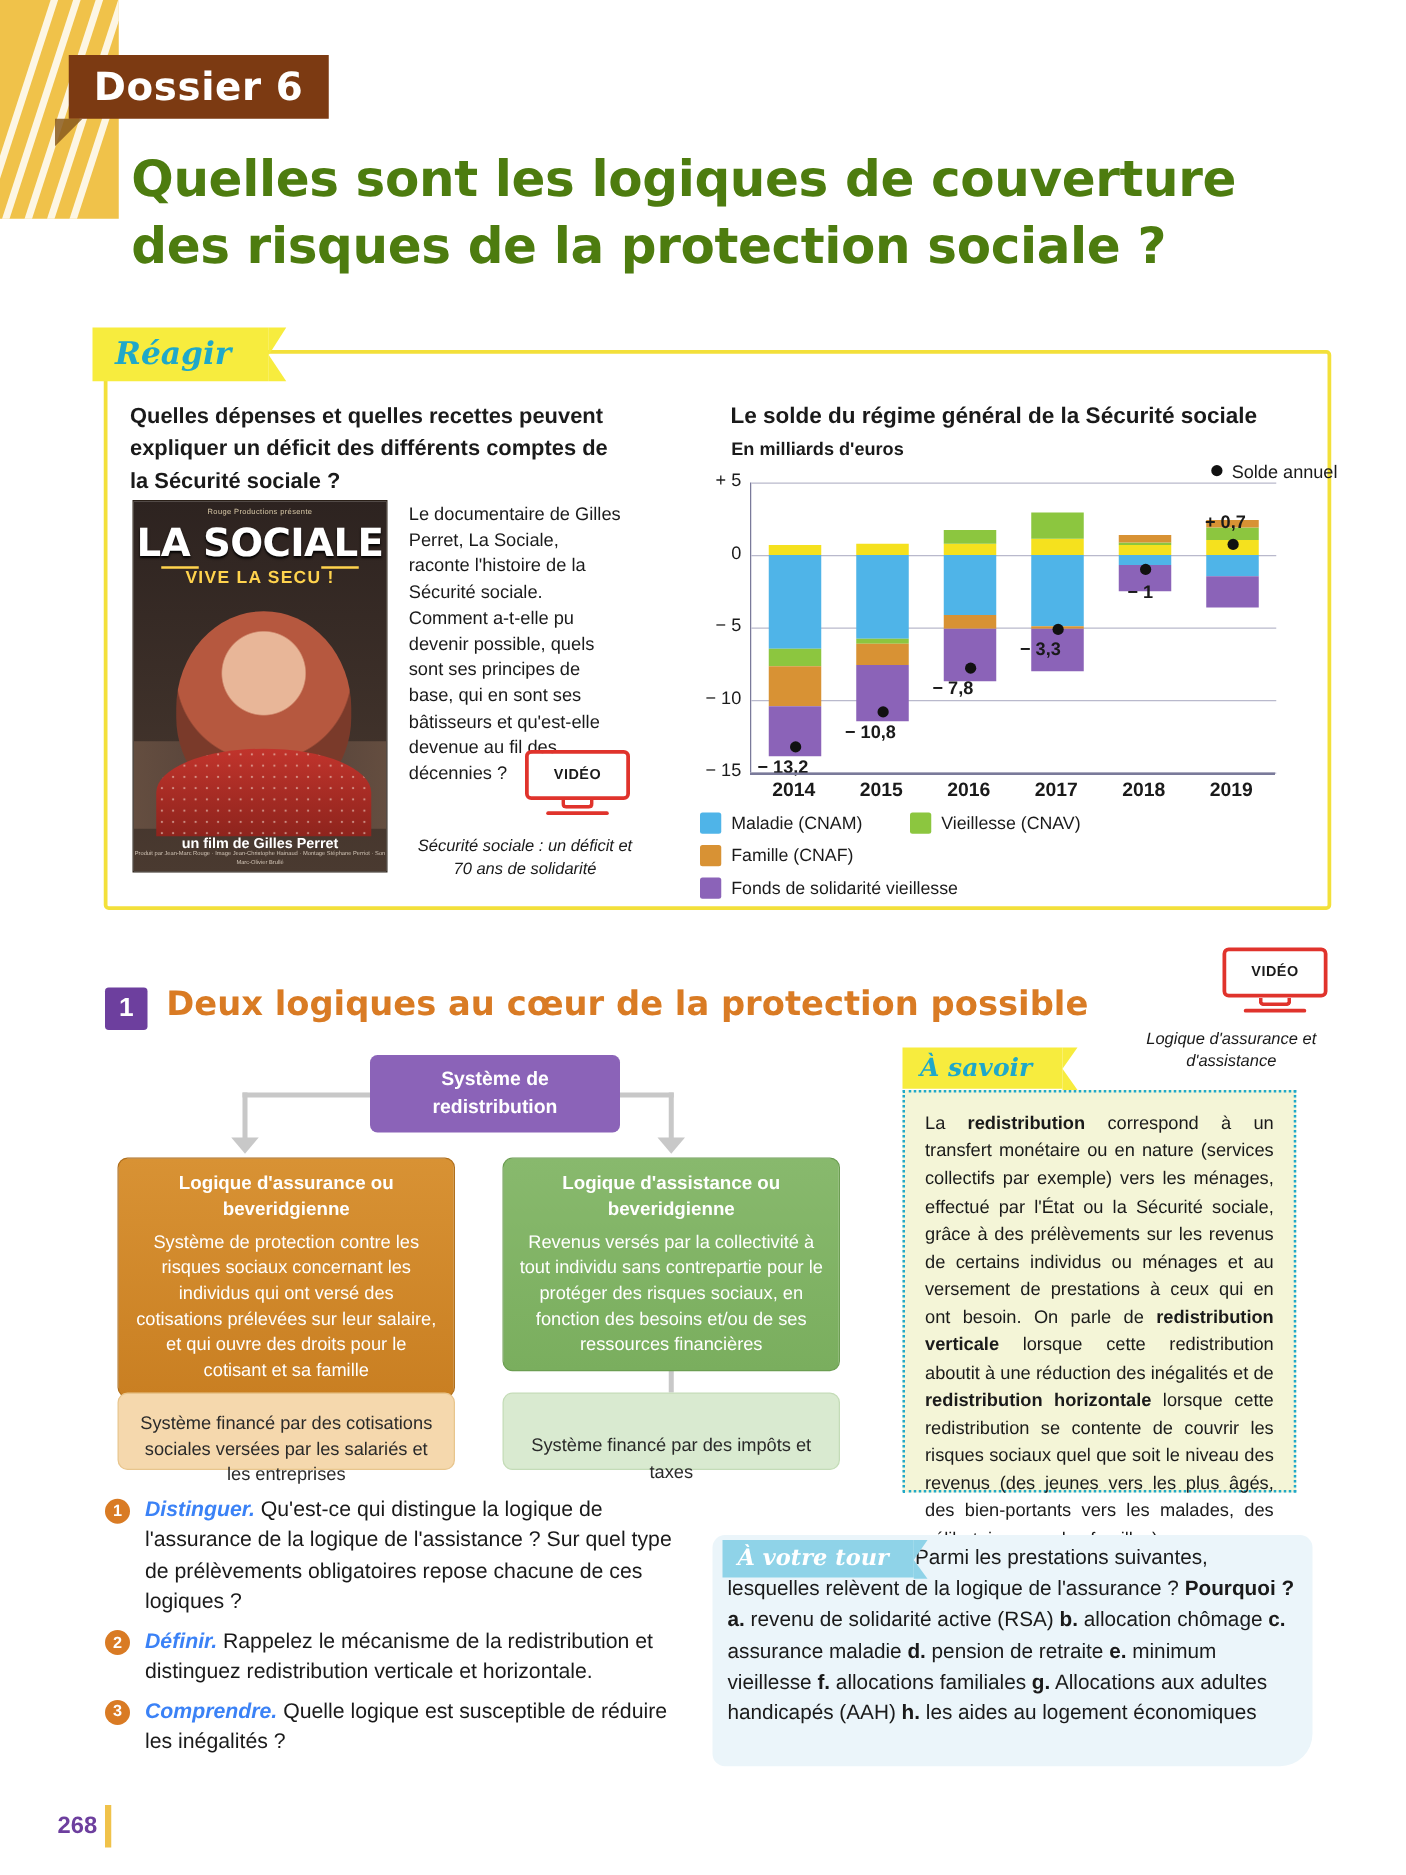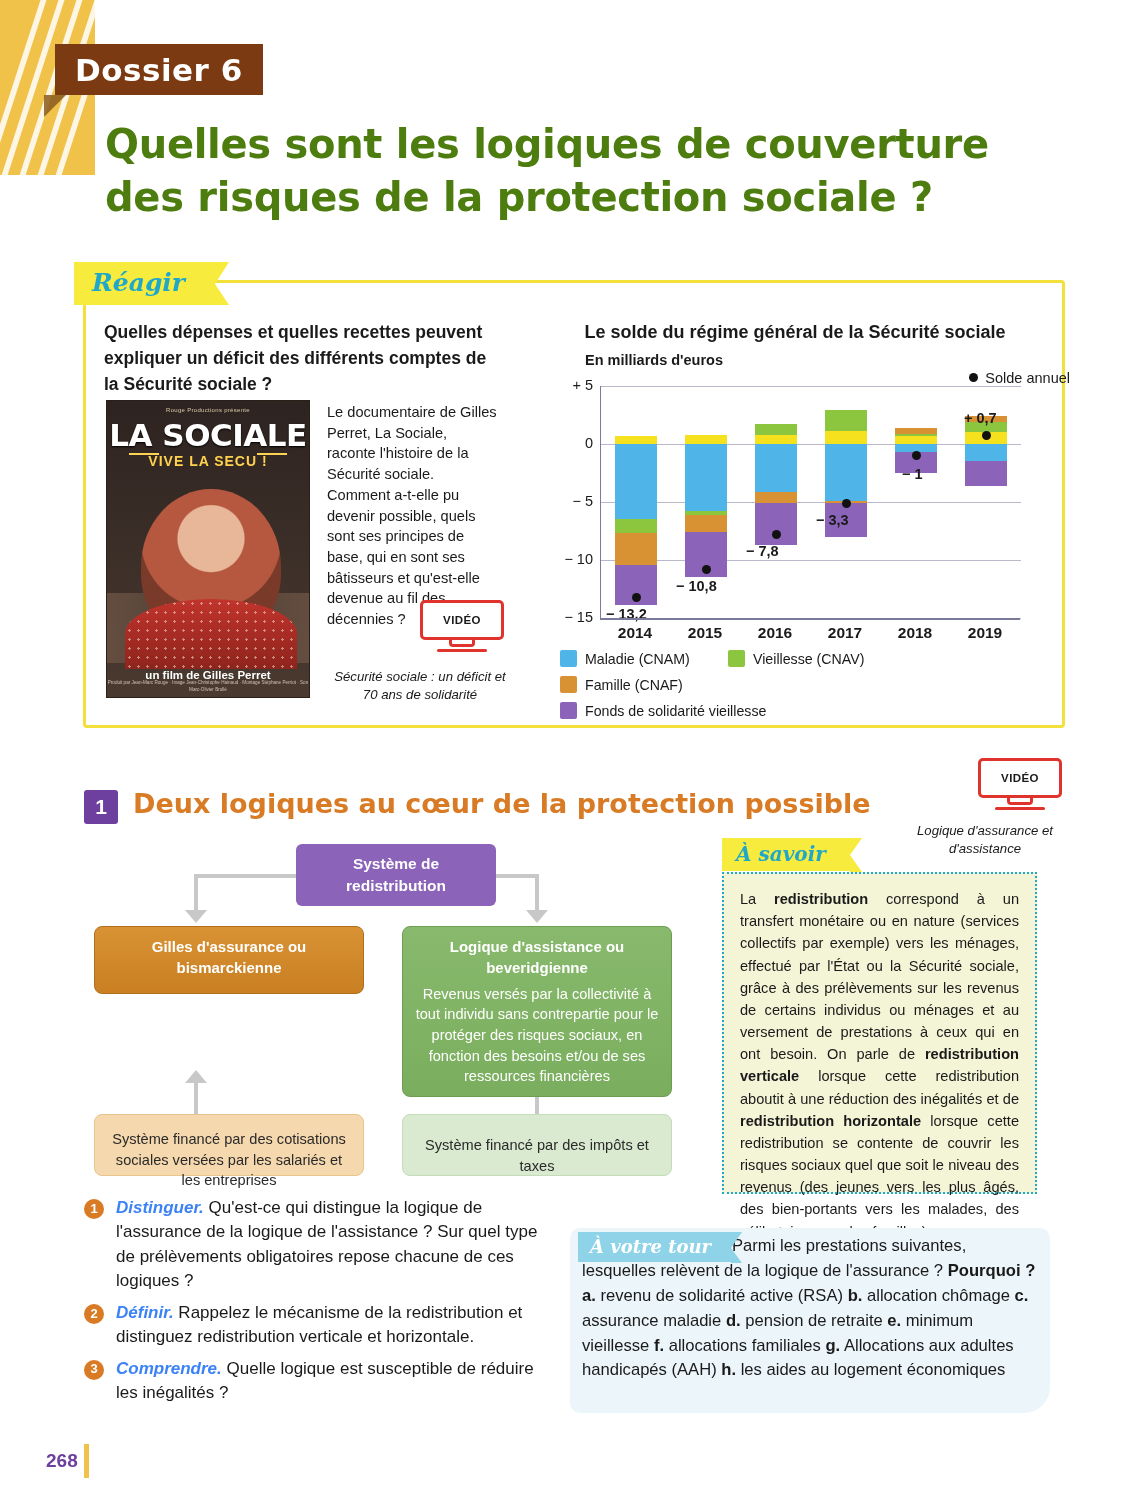--- a/index.html
+++ b/index.html
@@ -415,30 +415,31 @@
     <div class="arrow-down" style="left:436px; top:70px;"></div>
 
     <div class="conn" style="left:104px; top:242px; width:4px; height:32px;"></div>
     <div class="conn" style="left:445px; top:242px; width:4px; height:32px;"></div>
     <div class="arrow-up" style="left:95px; top:230px;"></div>
     <div class="arrow-up" style="left:436px; top:230px;"></div>
 
     <div class="box b-purple" style="left:206px; top:4px; width:200px;">Système de redistribution</div>
 
     <div class="box b-orange" style="left:4px; top:86px; width:270px;">
-      <b>Gilles d'assurance ou bismarckienne</b>
+      <b>Logique d'assurance ou beveridgienne</b>
+      <span>Système de protection contre les risques sociaux concernant les individus qui ont versé des cotisations prélevées sur leur salaire, et qui ouvre des droits pour le cotisant et sa famille</span>
     </div>
 
     <div class="box b-green" style="left:312px; top:86px; width:270px;">
       <b>Logique d'assistance ou beveridgienne</b>
       <span>Revenus versés par la collectivité à tout individu sans contrepartie pour le protéger des risques sociaux, en fonction des besoins et/ou de ses ressources financières</span>
     </div>
 
     <div class="box b-lorange" style="left:4px; top:274px; width:270px; padding-top:14px; height:62px;">Système financé par des cotisations sociales versées par les salariés et les entreprises</div>
-    <div class="box b-lgreen" style="left:312px; top:274px; width:270px; padding-top:20px; height:62px;">Système financé par des impôts et taxes</div>
+    <div class="box b-lgreen" style="left:312px; top:274px; width:270px; padding-top:32px; height:62px;">Système financé par des impôts et taxes</div>
   </div>
 
   <div class="savoir-label">À savoir</div>
   <div class="savoir">
     <span id="savoir-text">La <b>redistribution</b> correspond à un transfert monétaire ou en nature (services collectifs par exemple) vers les ménages, effectué par l'État ou la Sécurité sociale, grâce à des prélèvements sur les revenus de certains individus ou ménages et au versement de prestations à ceux qui en ont besoin. On parle de <b>redistribution verticale</b> lorsque cette redistribution aboutit à une réduction des inégalités et de <b>redistribution horizontale</b> lorsque cette redistribution se contente de couvrir les risques sociaux quel que soit le niveau des revenus (des jeunes vers les plus âgés, des bien-portants vers les malades, des célibataires vers les familles).</span>
   </div>
 
   <div class="questions" id="questions">
       <div class="q"><span class="qn">1</span><span class="qv">Distinguer. </span><span>Qu'est-ce qui distingue la logique de l'assurance de la logique de l'assistance ? Sur quel type de prélèvements obligatoires repose chacune de ces logiques ?</span></div>
       <div class="q"><span class="qn">2</span><span class="qv">Définir. </span><span>Rappelez le mécanisme de la redistribution et distinguez redistribution verticale et horizontale.</span></div>

